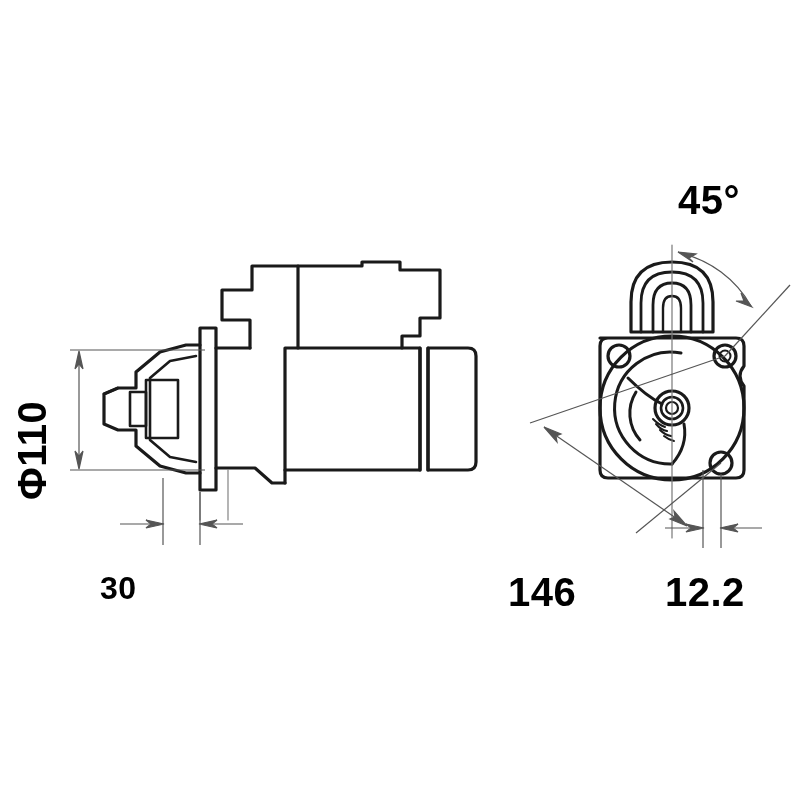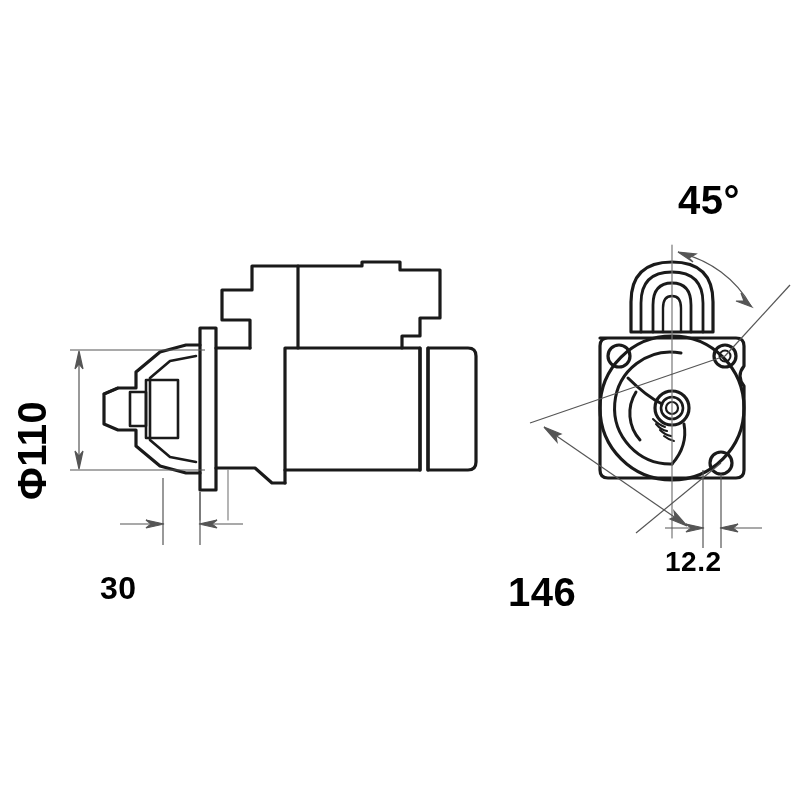--- a/index.html
+++ b/index.html
@@ -27,21 +27,21 @@
   }
   #label-phi110 {
     left: 10px;
     top: 340px;
     font-size: 40px;
     transform-origin: left top;
     transform: rotate(-90deg) translate(-160px, 0px);
   }
   #label-30   { left: 100px; top: 570px; font-size: 32px; }
   #label-146  { left: 508px; top: 538px; font-size: 40px; margin-top: 32px; }
-  #label-122  { left: 665px; top: 546px; font-size: 28px; }
+  #label-122  { left: 665px; top: 570px; font-size: 40px; }
   #label-45   { left: 678px; top: 178px; font-size: 40px; }
 </style>
 </head>
 <body>
 
 <div id="page">
 
   <svg id="drawing" width="800" height="800" viewBox="0 0 800 800">
 
     <g fill="none" stroke="#1a1a1a" stroke-width="3.2" stroke-linejoin="round" stroke-linecap="round">

